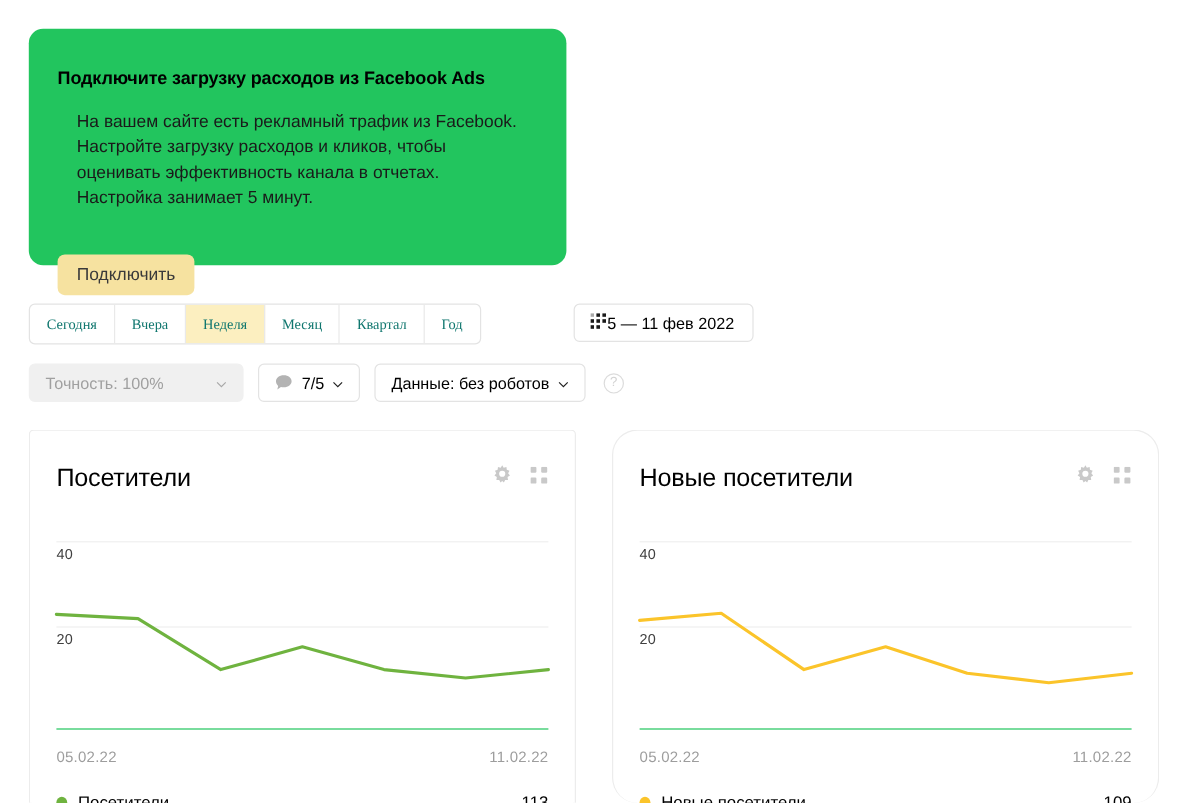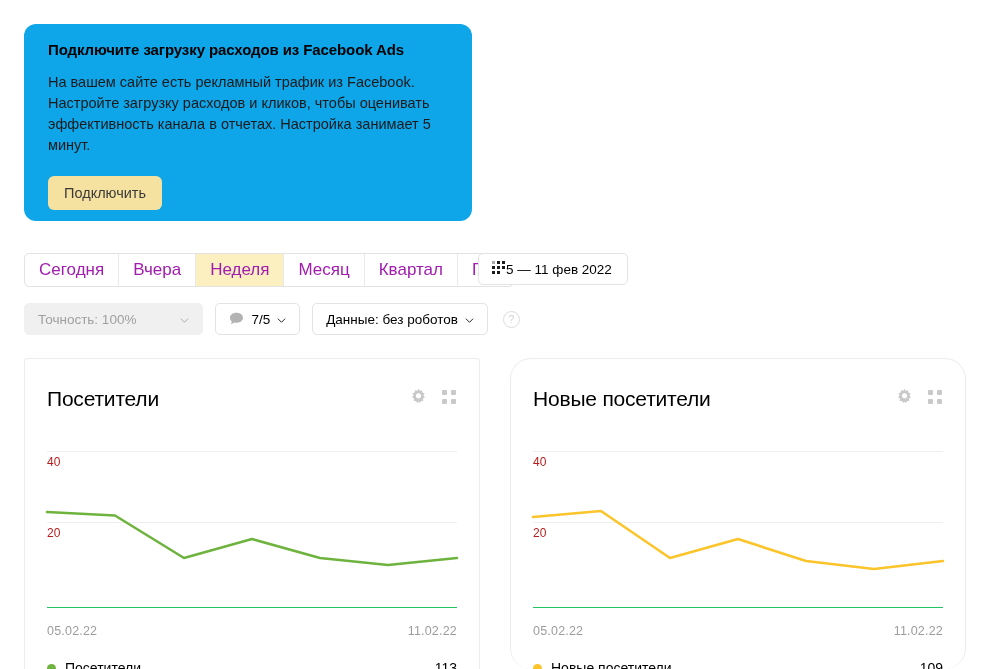--- a/index.html
+++ b/index.html
@@ -8,49 +8,50 @@
     background:#ffffff;
     font-family:"Liberation Sans", sans-serif;
     color:#000000;
     overflow:hidden;
     -webkit-font-smoothing:antialiased;
   }
 
   
   .banner{
     position:absolute;left:24px;top:24px;width:448px;height:197px;
-    background:#0ea5e9;border-radius:12px;box-sizing:border-box;
-    padding:16px 24px 0 24px;
+    background:#22c55e;border-radius:12px;box-sizing:border-box;
+    padding:32px 24px 0 24px;
   }
   .banner-title{
     font-size:15px;font-weight:bold;line-height:20px;color:#000;
     letter-spacing:-0.1px;margin:0 0 12px 0;
   }
   .banner-text{
-    font-size:14.5px;line-height:21px;color:#1a1a1a;margin:0;
+    font-size:14.5px;line-height:21px;color:#1a1a1a;margin:16px;
     max-width:390px;
   }
   .banner-btn{
     display:inline-block;margin-top:20px;
     background:#f6e2a0;border:none;border-radius:6px;
     padding:9px 16px;font-size:14.5px;color:#3a3a3a;
     font-family:"Liberation Sans", sans-serif;cursor:pointer;
   }
 
   
   .seg{
     position:absolute;left:24px;top:253px;display:flex;
     border:1px solid #e3e3e3;border-radius:5px;overflow:hidden;height:32px;
     background:#fff;
   }
   .seg-item{
     display:flex;align-items:center;justify-content:center;
-    padding:0 14px;font-size:17px;color:#a21caf;height:100%;
+    padding:0 14px;font-size:12px;color:#0f766e;height:100%;
     border-right:1px solid #e9e9e9;cursor:pointer;white-space:nowrap;
     box-sizing:border-box;
+    font-family:Liberation Serif, serif;
   }
   .seg-item:last-child{border-right:none;}
   .seg-item.active{background:#fcefc0;}
 
   .datepick{
     position:absolute;left:478px;top:253px;height:32px;
     display:flex;align-items:center;
     border:1px solid #e3e3e3;border-radius:5px;background:#fff;
     padding:0 15px 0 13px;font-size:13.5px;cursor:pointer;box-sizing:border-box;
   }
@@ -82,21 +83,21 @@
   }
   .card.left{left:24px;}
   .card.right{left:510px;border-radius:21px;}
   .card-head{display:flex;align-items:center;justify-content:space-between;padding-top:28px;}
   .card-title{font-size:21px;color:#000;font-weight:normal;letter-spacing:-0.2px;}
   .card-icons{display:flex;align-items:center;gap:14px;}
 
   .plot{position:relative;height:160px;margin-top:30px;}
   .gridline{position:absolute;left:0;right:0;height:1px;background:#efefef;}
   .ytick{
-    position:absolute;left:0;font-size:12px;color:#b91c1c;
+    position:absolute;left:0;font-size:12px;color:#404040;
     letter-spacing:0.2px;
   }
   .plot svg{position:absolute;left:0;top:0;width:100%;height:100%;overflow:visible;}
 
   .xaxis{
     border-top:1px solid #22c55e;margin-top:6px;padding-top:16px;
     display:flex;justify-content:space-between;
     font-size:12.5px;color:#9d9d9d;letter-spacing:0.2px;
   }
   .legend{

